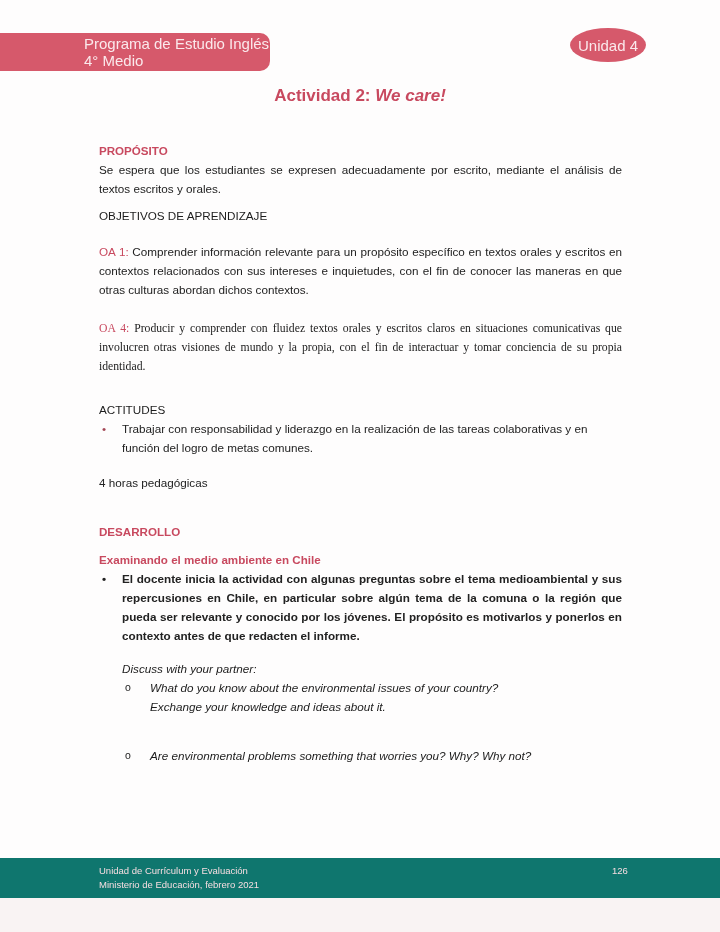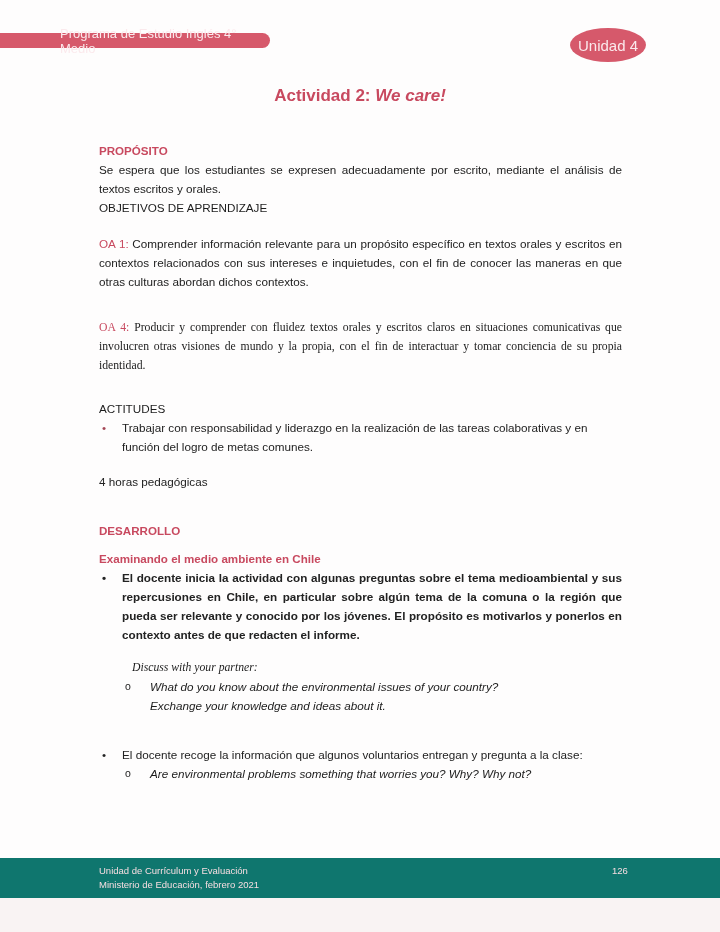--- a/index.html
+++ b/index.html
@@ -10,27 +10,27 @@
   }
   .page {
     position:relative;
     width:720px; height:932px;
     background:#fefdfd;
     overflow:hidden;
   }
   
   .badge-left {
     position:absolute; left:0; top:33px;
-    width:270px; height:15px;
+    width:270px; height:38px;
     background:#d6596b;
     border-radius:0 10px 10px 0;
     color:#fbe9ec;
-    font-size:13px;
+    font-size:15px;
     display:flex; align-items:center; justify-content:center;
-    padding-left:60px;
+    padding-left:84px;
   }
   .badge-right {
     position:absolute; left:570px; top:28px;
     width:76px; height:34px;
     background:#d6596b;
     border-radius:50%;
     color:#fbe9ec;
     font-size:15px;
     display:flex; align-items:center; justify-content:center;
   }
@@ -44,38 +44,38 @@
   .title em { font-style:italic; }
   
   .content {
     position:absolute; left:99px; top:141px; width:523px;
     font-size:11.7px; line-height:19px; color:#222;
   }
   .h-red   { color:#c8495f; font-weight:bold; font-size:11.6px; }
   .h-black { color:#1c1c1c; }
   .red     { color:#c8495f; }
   .just    { text-align:justify; }
-  .mb-para { margin-bottom:0; }
+  .mb-para { margin-bottom:8px; }
   .mb-obj  { margin-bottom:17px; }
-  .mb-oa1  { margin-bottom:27px; }
+  .mb-oa1  { margin-bottom:20px; }
   .mb-oa4  { margin-bottom:24px;font-family:Liberation Serif, serif; }
   .mb-dur  { margin-bottom:16px; }
   .mb-des  { margin-bottom:30px; }
   .mb-sub  { margin-bottom:9px; }
   .mb-disc { margin-bottom:14px;font-weight:bold; }
   .mb-b2   { margin-bottom:30px; }
   
   .bullet { position:relative; padding-left:23px; }
   .bullet::before {
     content:"\2022";
     position:absolute; left:3px; top:0;
   }
   .bullet.red-marker::before { color:#a34554; }
   
-  .discuss { margin-left:33px; font-style:italic; color:#1c1c1c;font-family:Liberation Serif, serif; }
+  .discuss { margin-left:23px; font-style:italic; color:#1c1c1c; }
   
   .subitem { position:relative; margin-left:23px; padding-left:28px; font-style:italic; color:#1c1c1c; }
   .subitem::before {
     content:"o";
     position:absolute; left:3px; top:0;
     font-size:10.5px; font-style:normal;
   }
   
   .footer {
     position:absolute; left:0; top:858px;
@@ -122,21 +122,20 @@
 
     <div class="h-red">Examinando el medio ambiente en Chile</div>
     <div class="bullet just mb-disc">El docente inicia la actividad con algunas preguntas sobre el tema medioambiental y sus repercusiones en Chile, en particular sobre algún tema de la comuna o la región que pueda ser relevante y conocido por los jóvenes. El propósito es motivarlos y ponerlos en contexto antes de que redacten el informe.</div>
 
     <div class="discuss">Discuss with your partner:</div>
     <div class="subitem mb-b2">
       <div>What do you know about the environmental issues of your country?</div>
       <div>Exchange your knowledge and ideas about it.</div>
     </div>
 
-    <div class="bullet">El docente recoge la información que algunos voluntarios entregan y pregunta a la clase:</div>
     <div class="subitem">Are environmental problems something that worries you? Why? Why not?</div>
 
   </div>
 
   <div class="footer">
     <div class="footer-text">
       <div>Unidad de Currículum y Evaluación</div>
       <div>Ministerio de Educación, febrero 2021</div>
     </div>
     <div class="footer-page">126</div>

